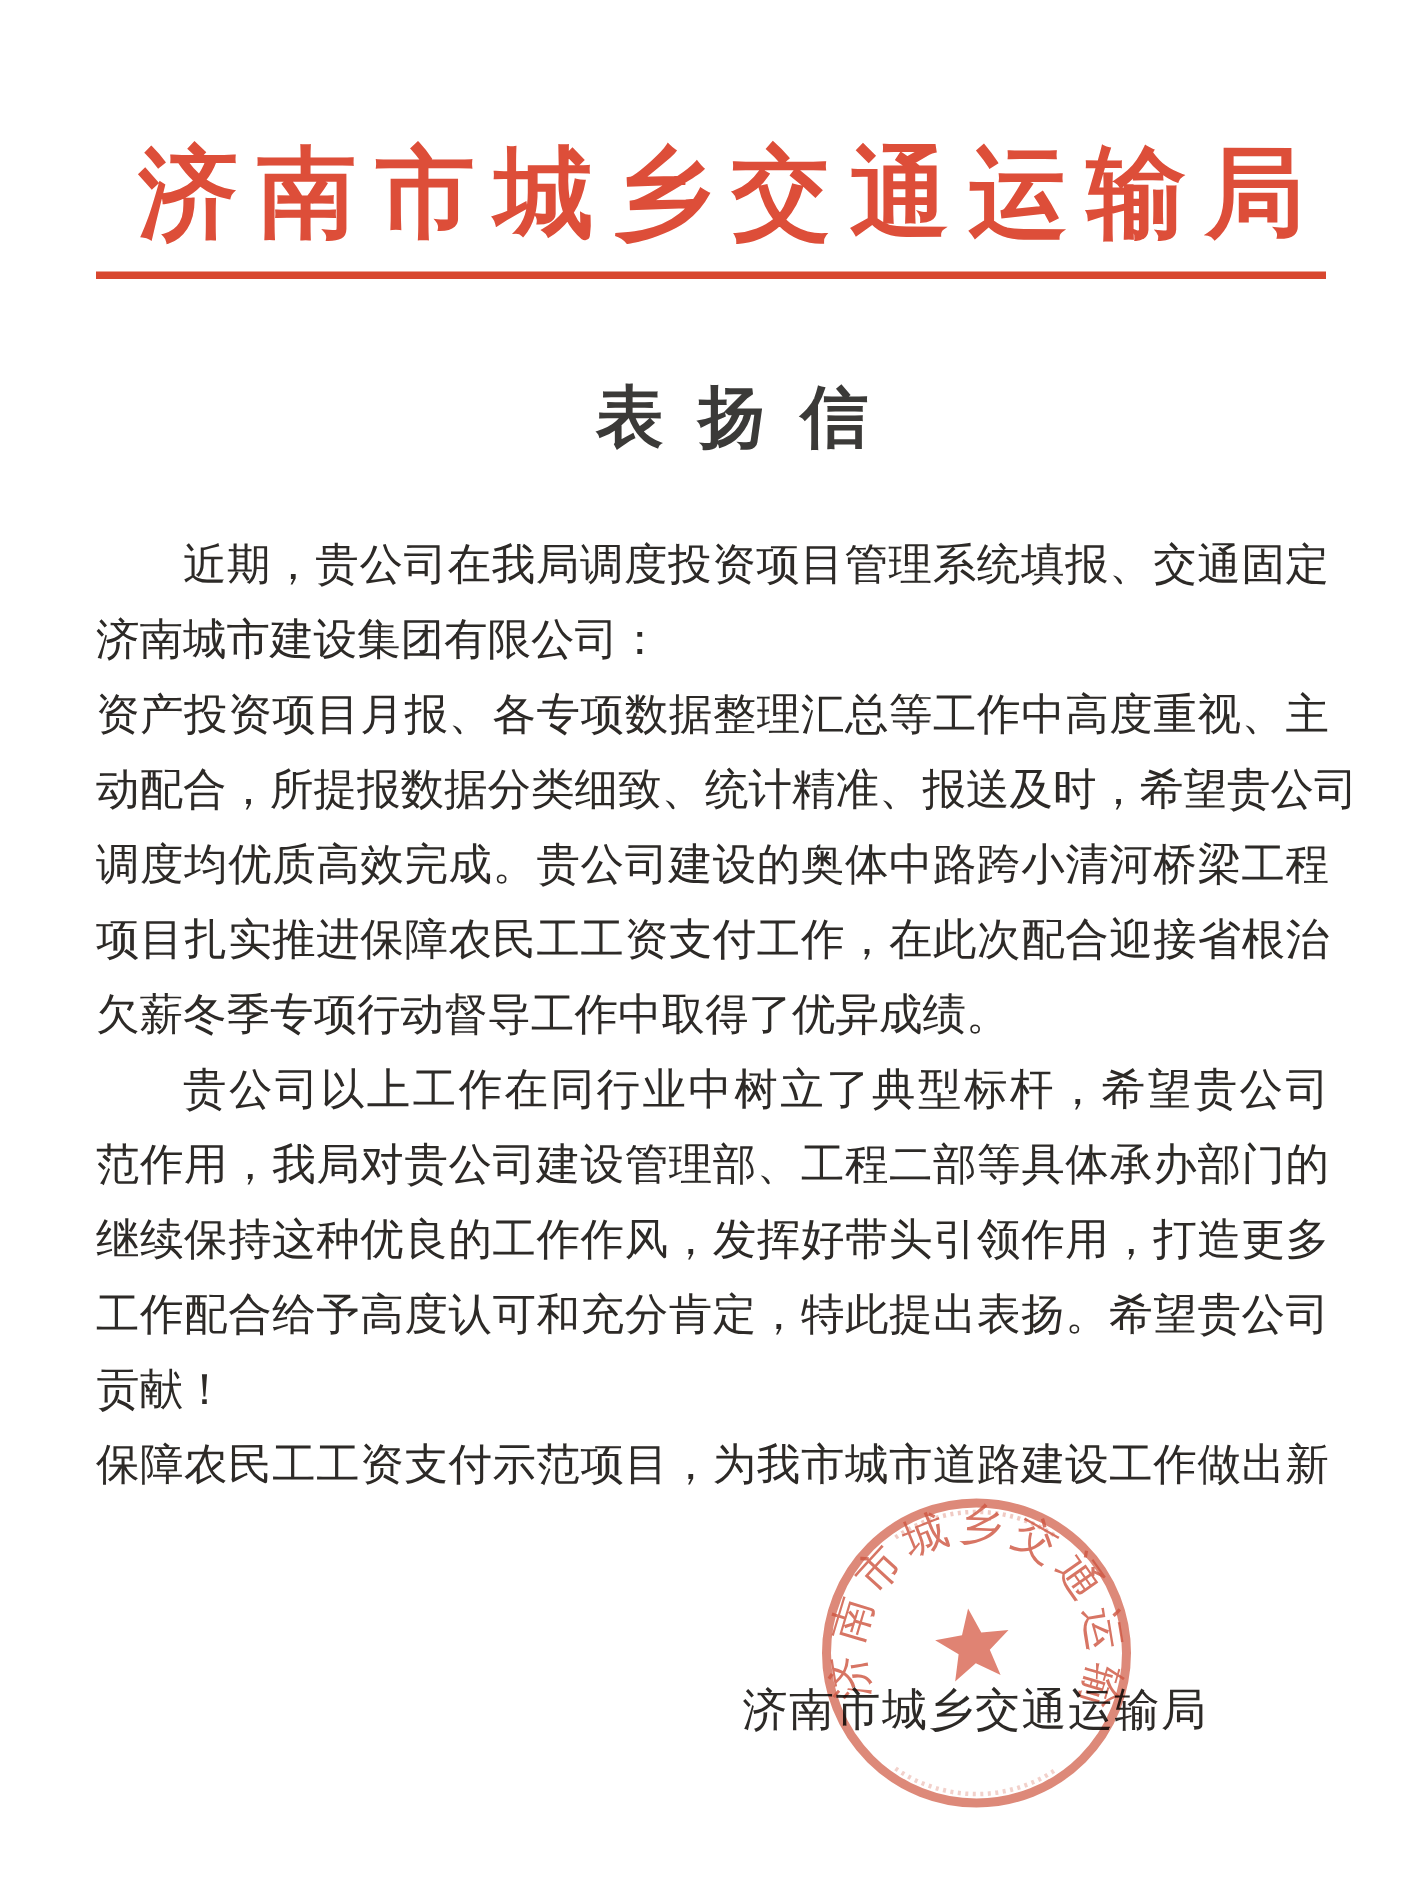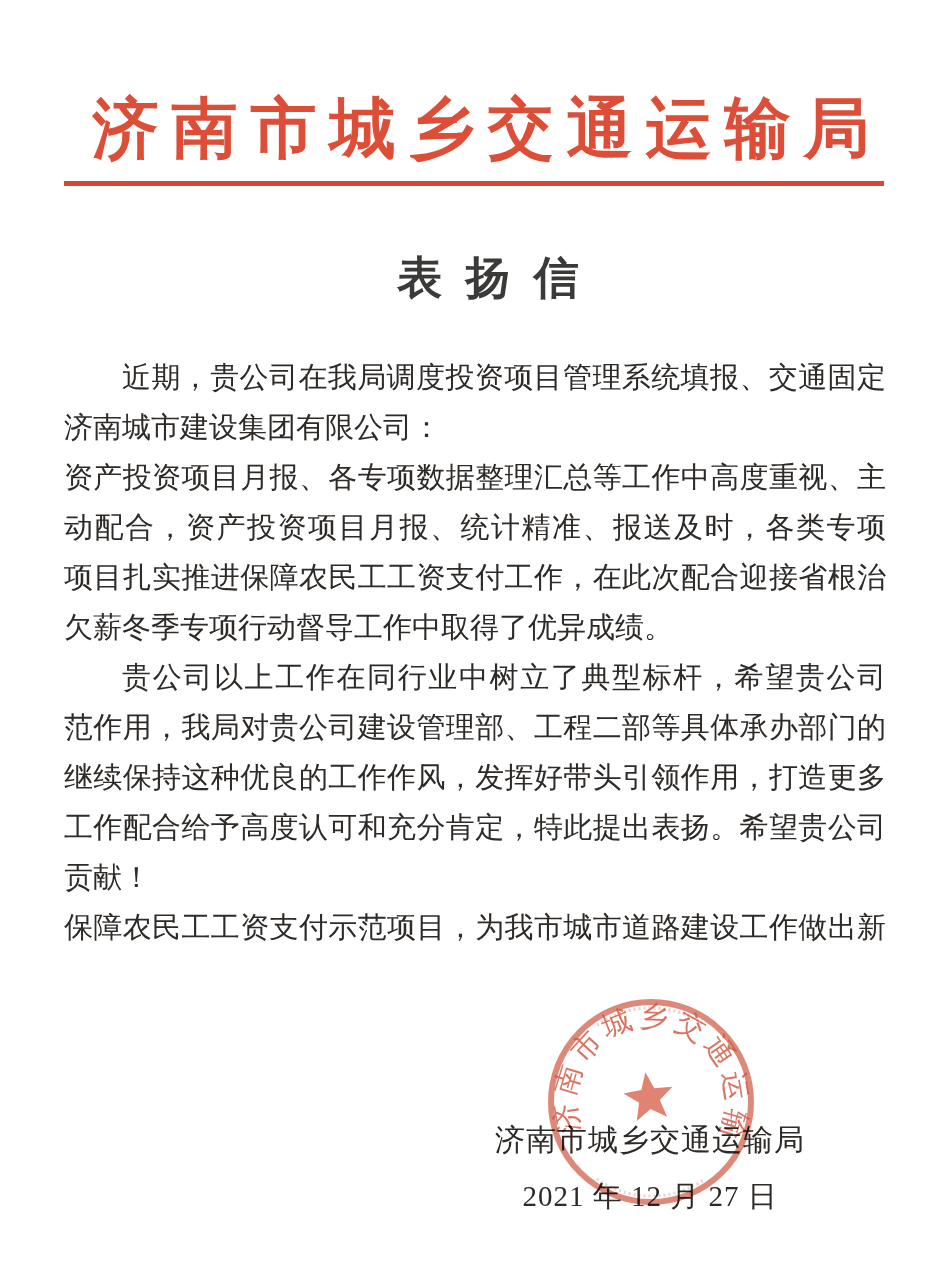--- a/index.html
+++ b/index.html
@@ -113,34 +113,34 @@
   <h1 class="letterhead">济南市城乡交通运输局</h1>
 
   <div class="letterhead-rule"></div>
 
   <h2 class="doc-title">表 扬 信</h2>
 
   <main class="letter-body">
     <div class="line indent">近期，贵公司在我局调度投资项目管理系统填报、交通固定</div>
     <div class="line salutation">济南城市建设集团有限公司：</div>
     <div class="line">资产投资项目月报、各专项数据整理汇总等工作中高度重视、主</div>
-    <div class="line">动配合，资产投资项目月报、统计精准、报送及时，各类专项</div>
+    <div class="line">动配合，所提报数据分类细致、统计精准、报送及时，希望贵公司</div>
+    <div class="line">调度均优质高效完成。贵公司建设的奥体中路跨小清河桥梁工程</div>
     <div class="line">项目扎实推进保障农民工工资支付工作，在此次配合迎接省根治</div>
     <div class="line para-end">欠薪冬季专项行动督导工作中取得了优异成绩。</div>
     <div class="line indent">贵公司以上工作在同行业中树立了典型标杆，希望贵公司</div>
     <div class="line">范作用，我局对贵公司建设管理部、工程二部等具体承办部门的</div>
     <div class="line">继续保持这种优良的工作作风，发挥好带头引领作用，打造更多</div>
     <div class="line">工作配合给予高度认可和充分肯定，特此提出表扬。希望贵公司</div>
     <div class="line para-end">贡献！</div>
     <div class="line">保障农民工工资支付示范项目，为我市城市道路建设工作做出新</div>
   </main>
 
   <div class="signature">
     <div class="sig-org">济南市城乡交通运输局</div>
-    <div class="sig-date">2021 年 12 月 27 日</div>
   </div>
 
   <svg class="seal" viewBox="0 0 212 212">
 
     <circle cx="106" cy="106" r="100" fill="none" stroke="#d05b45" stroke-width="6" stroke-opacity="0.72"></circle>
 
     <path d="M 52 29 A 94 94 0 0 1 160 29" fill="none" stroke="#d05b45" stroke-width="3" stroke-opacity="0.32" stroke-dasharray="2 3"></path>
     <path d="M 52 183 A 94 94 0 0 0 160 183" fill="none" stroke="#d05b45" stroke-width="3" stroke-opacity="0.28" stroke-dasharray="2 3"></path>
 
     <polygon points="104,76 97.5,93.1 79.3,94 93.5,105.4 88.7,123 104,113 119.3,123 114.5,105.4 128.7,94 110.5,93.1" fill="#d86450" fill-opacity="0.8" transform="rotate(-8 104 102)"></polygon>

